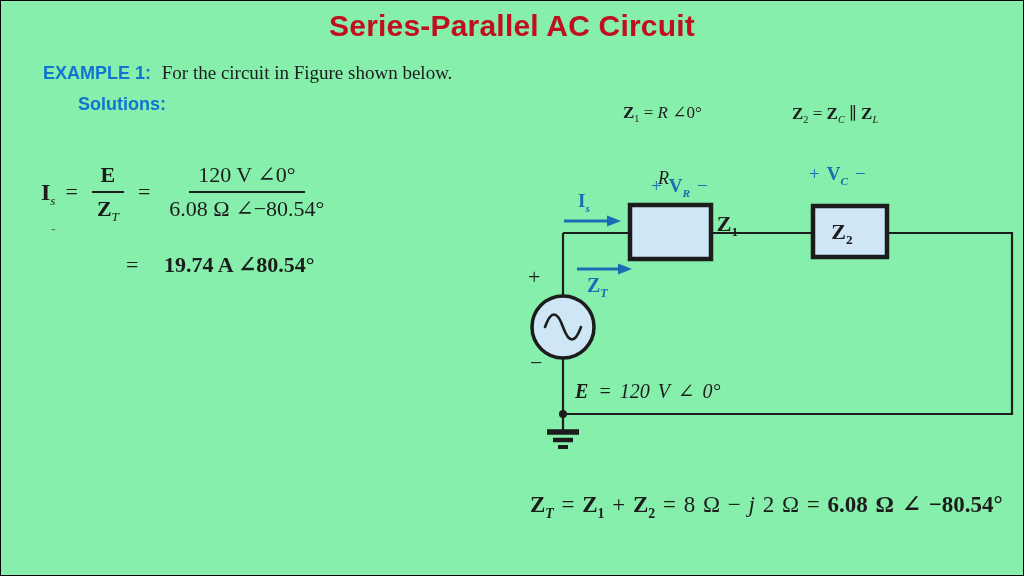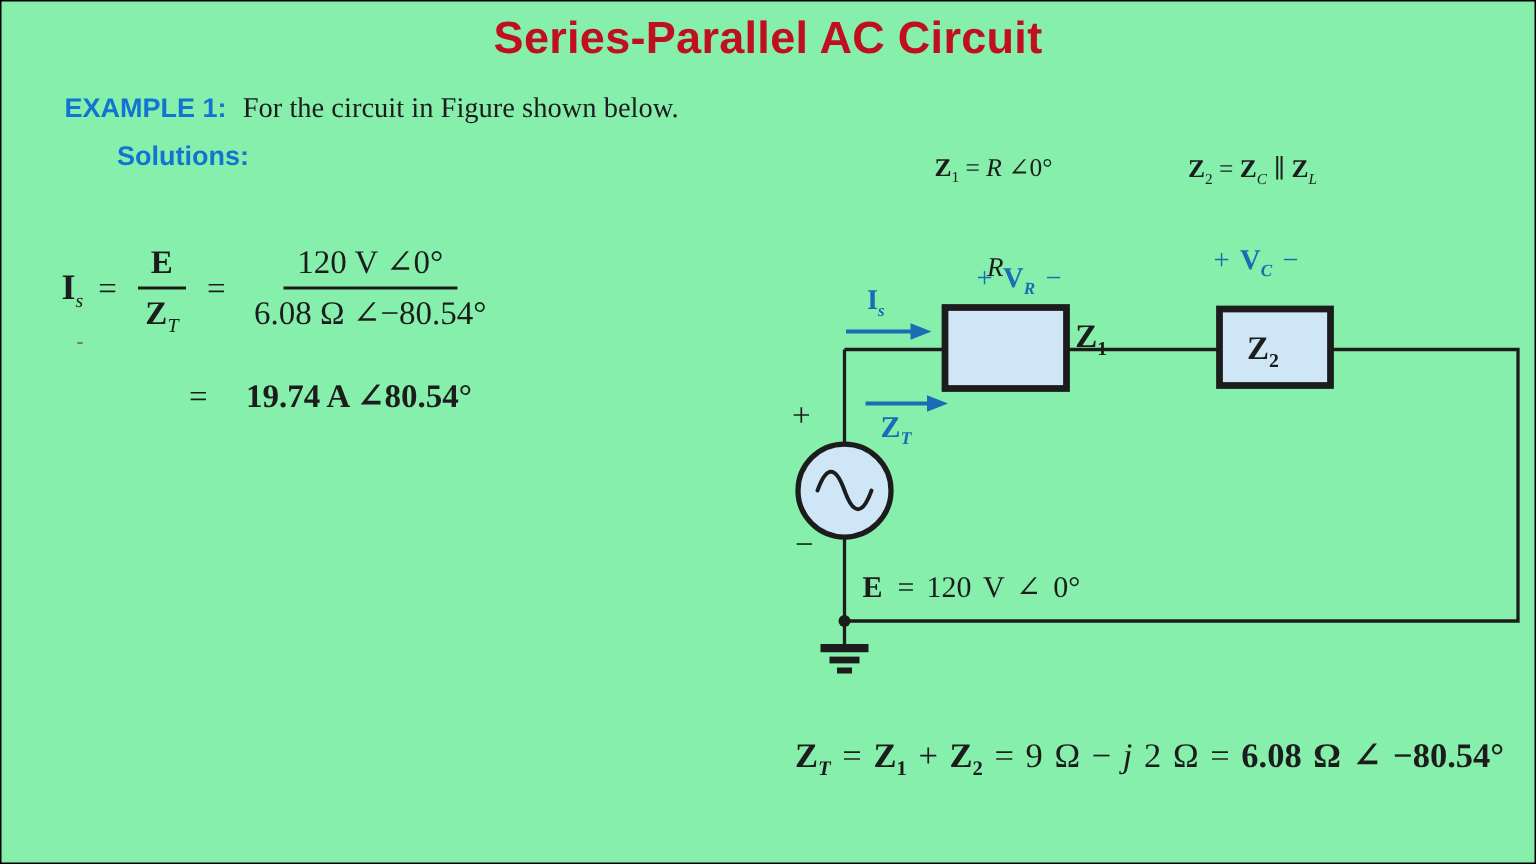--- a/index.html
+++ b/index.html
@@ -126,21 +126,21 @@
     <span><span>Z</span><sub>1</sub></span>
   </div>
 
   <div class="abs box-label" style="left:810px;top:203px;width:62px;height:55px;">
     <span><span>Z</span><sub>2</sub></span>
   </div>
 
   <div class="abs" style="left:527px;top:263px;font-size:22px;">+</div>
   <div class="abs" style="left:529px;top:349px;font-size:22px;">−</div>
 
-  <div class="abs" style="left:574px;top:378px;font-size:20px;">
+  <div class="abs" style="left:574px;top:378px;font-size:20px;font-style:italic;">
     <span class="b">E</span><span style="margin-left:10px;word-spacing:3px;">=  120 V ∠ 0°</span>
   </div>
 
   <div class="abs" style="left:529px;top:489px;font-size:23px;word-spacing:2px;">
-    <span class="b">Z</span><sub class="b i">T</sub><span> = </span><span class="b">Z</span><sub class="b">1</sub><span> + </span><span class="b">Z</span><sub class="b">2</sub><span> = 9 Ω − </span><span class="i">j</span><span> 2 Ω = </span><span class="b">6.08 Ω ∠ −80.54°</span>
+    <span class="b">Z</span><sub class="b i">T</sub><span> = </span><span class="b">Z</span><sub class="b">1</sub><span> + </span><span class="b">Z</span><sub class="b">2</sub><span> = 8 Ω − </span><span class="i">j</span><span> 2 Ω = </span><span class="b">6.08 Ω ∠ −80.54°</span>
   </div>
 
 </div>
 
 </body></html>

